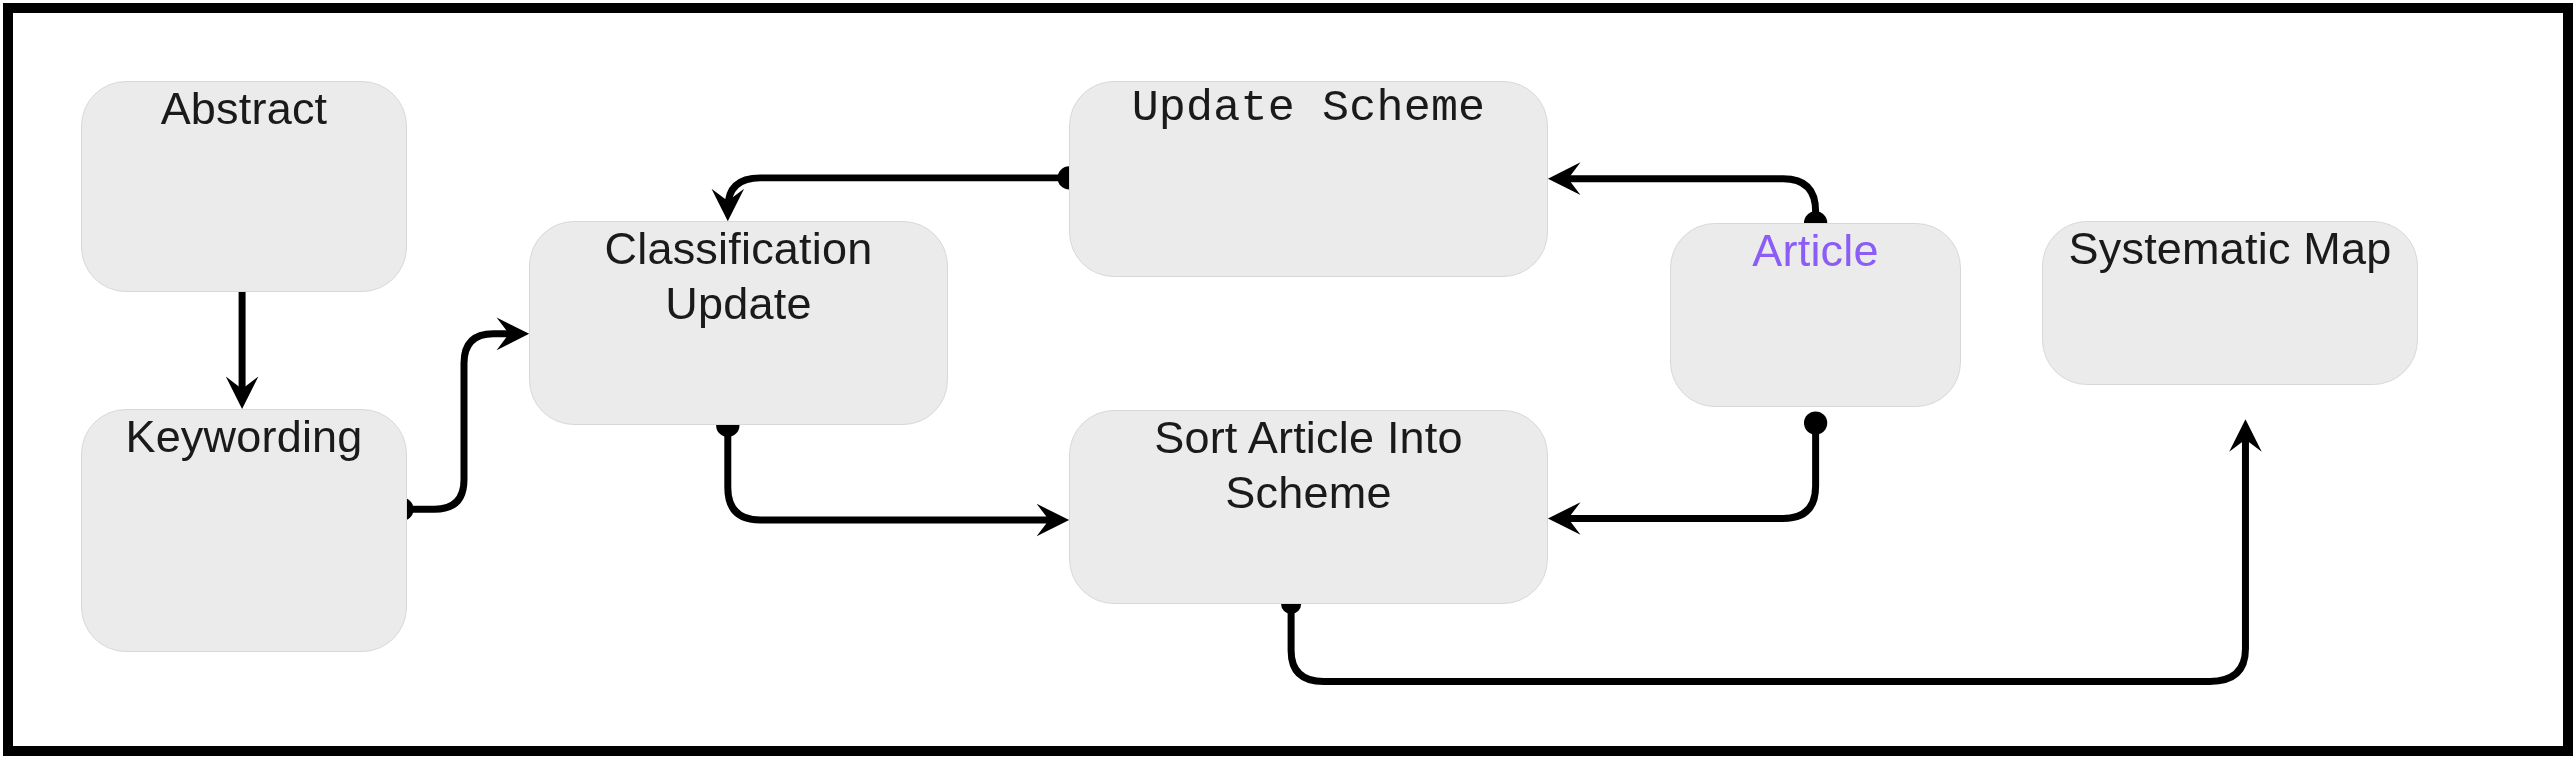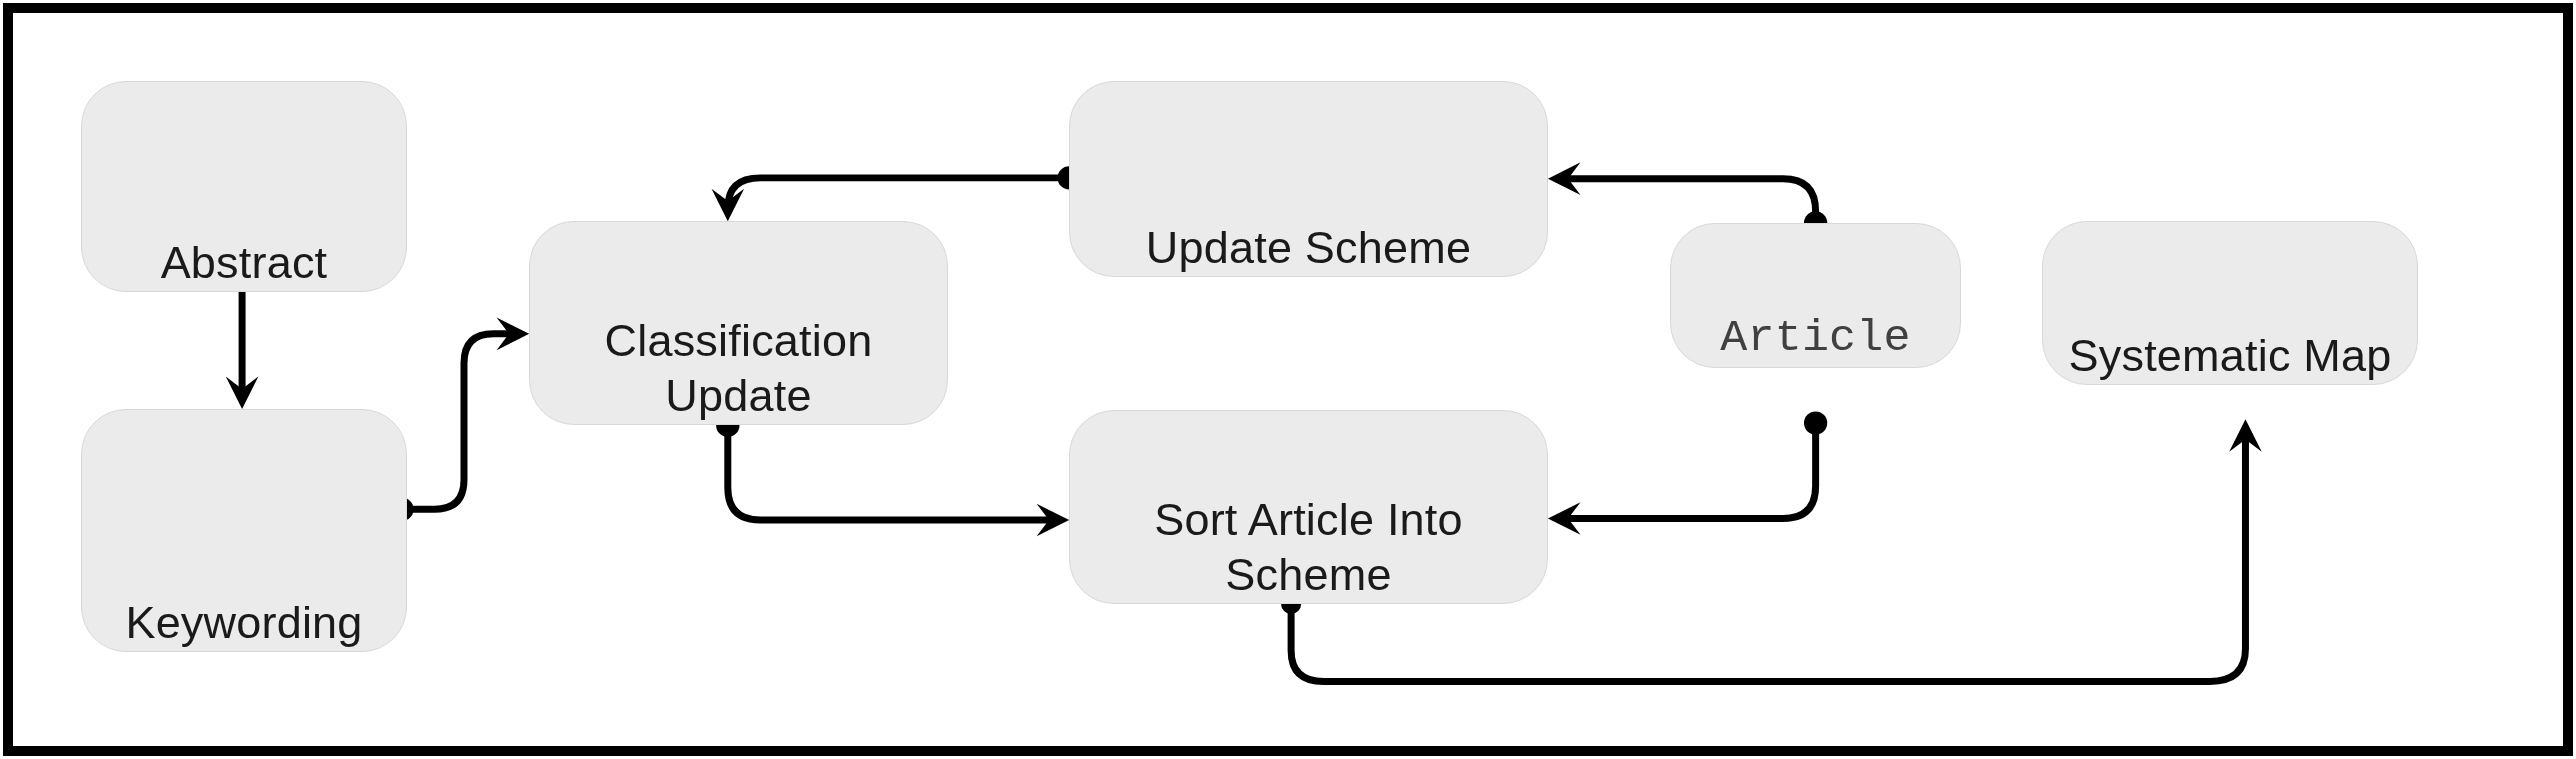--- a/index.html
+++ b/index.html
@@ -32,21 +32,21 @@
     width: 2576px;
     height: 760px;
   }
   .node {
     position: absolute;
     box-sizing: border-box;
     background: #ebebeb;
     border: 1.6px solid #d8d8d8;
     border-radius: 45px;
     display: flex;
-    align-items: flex-end;
+    align-items: flex-start;
     justify-content: center;
     text-align: center;
     color: #1a1a1a;
     font-size: 45px;
     line-height: 1.22;
     font-weight: 400;
     letter-spacing: 0.2px;
     white-space: pre-line;
     user-select: none;
   }
@@ -113,22 +113,22 @@
           <path class="edge-path" d="M 1664 780 L 1664 838 Q 1664 878 1706 878 L 2848 878 Q 2894 878 2894 836 L 2894 554" stroke="#000000"></path>
           <circle class="edge-dot" cx="1664" cy="778" r="13" fill="#000000"></circle>
           <polygon points="2894,540 2873,582 2894,566.04 2915,582" fill="#000000"></polygon>
         </g>
       </svg>
     <div id="node-layer">
         <div class="node" style="left: 81px; top: 81px; width: 326px; height: 211px; background: rgb(235, 235, 235); border-color: rgb(216, 216, 216); color: rgb(26, 26, 26);"><span>Abstract</span></div>
         <div class="node" style="left: 81px; top: 409px; width: 326px; height: 243px; background: rgb(235, 235, 235); border-color: rgb(216, 216, 216); color: rgb(26, 26, 26);"><span>Keywording</span></div>
         <div class="node" style="left: 529px; top: 221px; width: 419px; height: 204px; background: rgb(235, 235, 235); border-color: rgb(216, 216, 216); color: rgb(26, 26, 26);"><span>Classification
 Update</span></div>
-        <div class="node" style="left: 1069px; top: 81px; width: 479px; height: 196px; background: rgb(235, 235, 235); border-color: rgb(216, 216, 216); color: rgb(26, 26, 26);"><span>Update Scheme</span></div>
+        <div class="node" style="left: 1069px; top: 81px; width: 479px; height: 196px; background: rgb(235, 235, 235); border-color: rgb(216, 216, 216); color: rgb(26, 26, 26); font-family: Liberation Mono, monospace;"><span>Update Scheme</span></div>
         <div class="node" style="left: 1069px; top: 410px; width: 479px; height: 194px; background: rgb(235, 235, 235); border-color: rgb(216, 216, 216); color: rgb(26, 26, 26);"><span>Sort Article Into
 Scheme</span></div>
-        <div class="node" style="left: 1670px; top: 223px; width: 291px; height: 145px; background: rgb(235, 235, 235); border-color: rgb(216, 216, 216); color: #404040; font-family: Liberation Mono, monospace;"><span>Article</span></div>
+        <div class="node" style="left: 1670px; top: 223px; width: 291px; height: 184px; background: rgb(235, 235, 235); border-color: rgb(216, 216, 216); color: #8b5cf6;"><span>Article</span></div>
         <div class="node" style="left: 2042px; top: 221px; width: 376px; height: 164px; background: rgb(235, 235, 235); border-color: rgb(216, 216, 216); color: rgb(26, 26, 26);"><span>Systematic Map</span></div>
       </div>
   </div>
 
 </div>
 
 
 </body></html>

